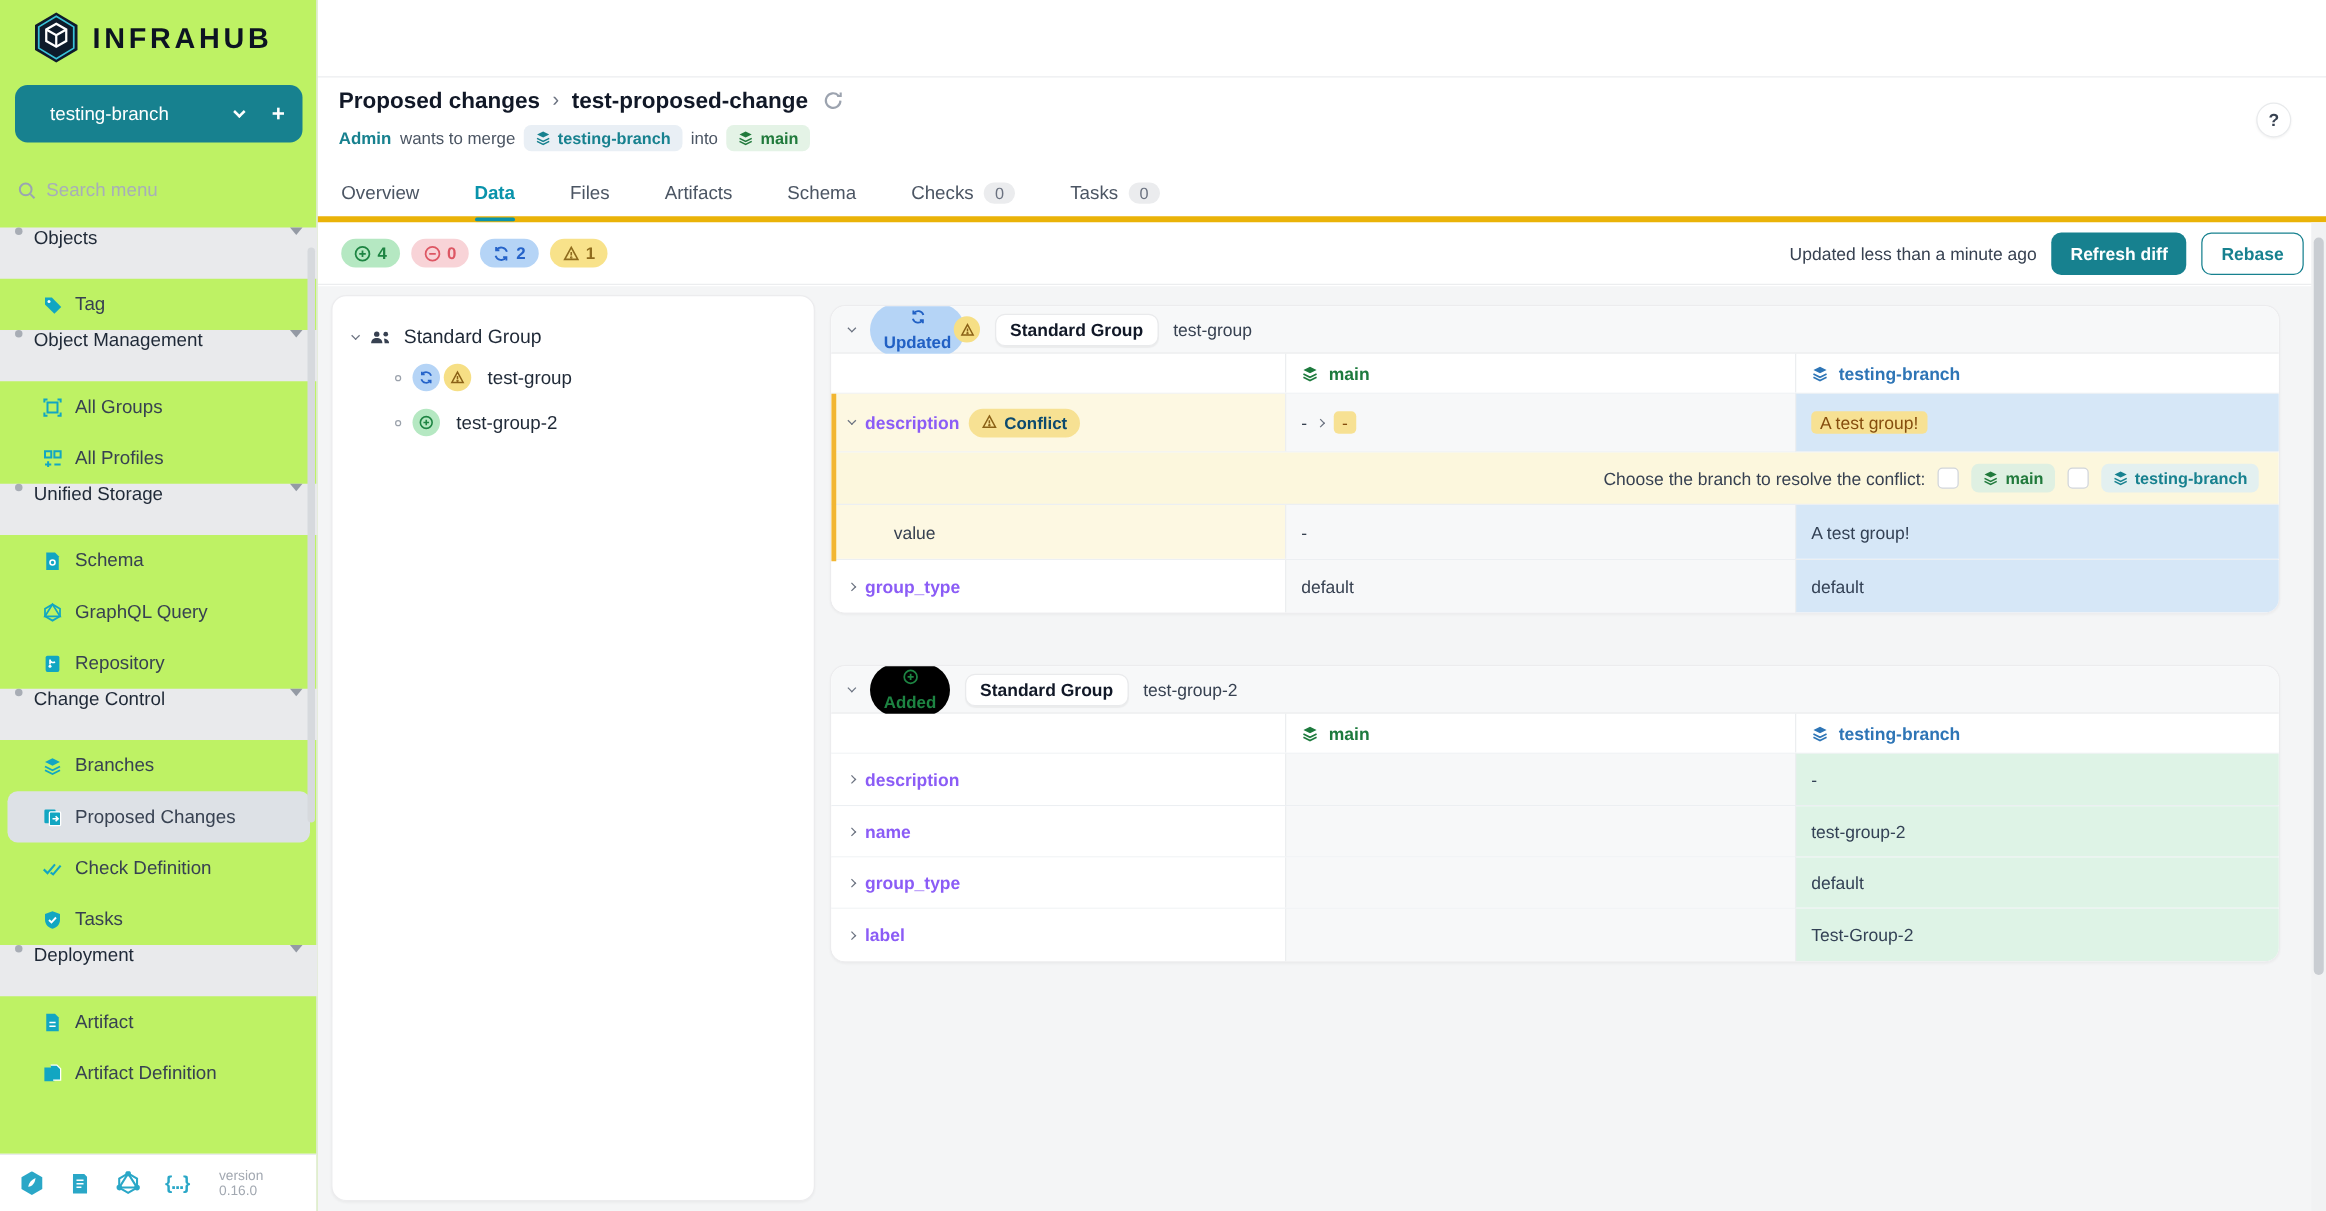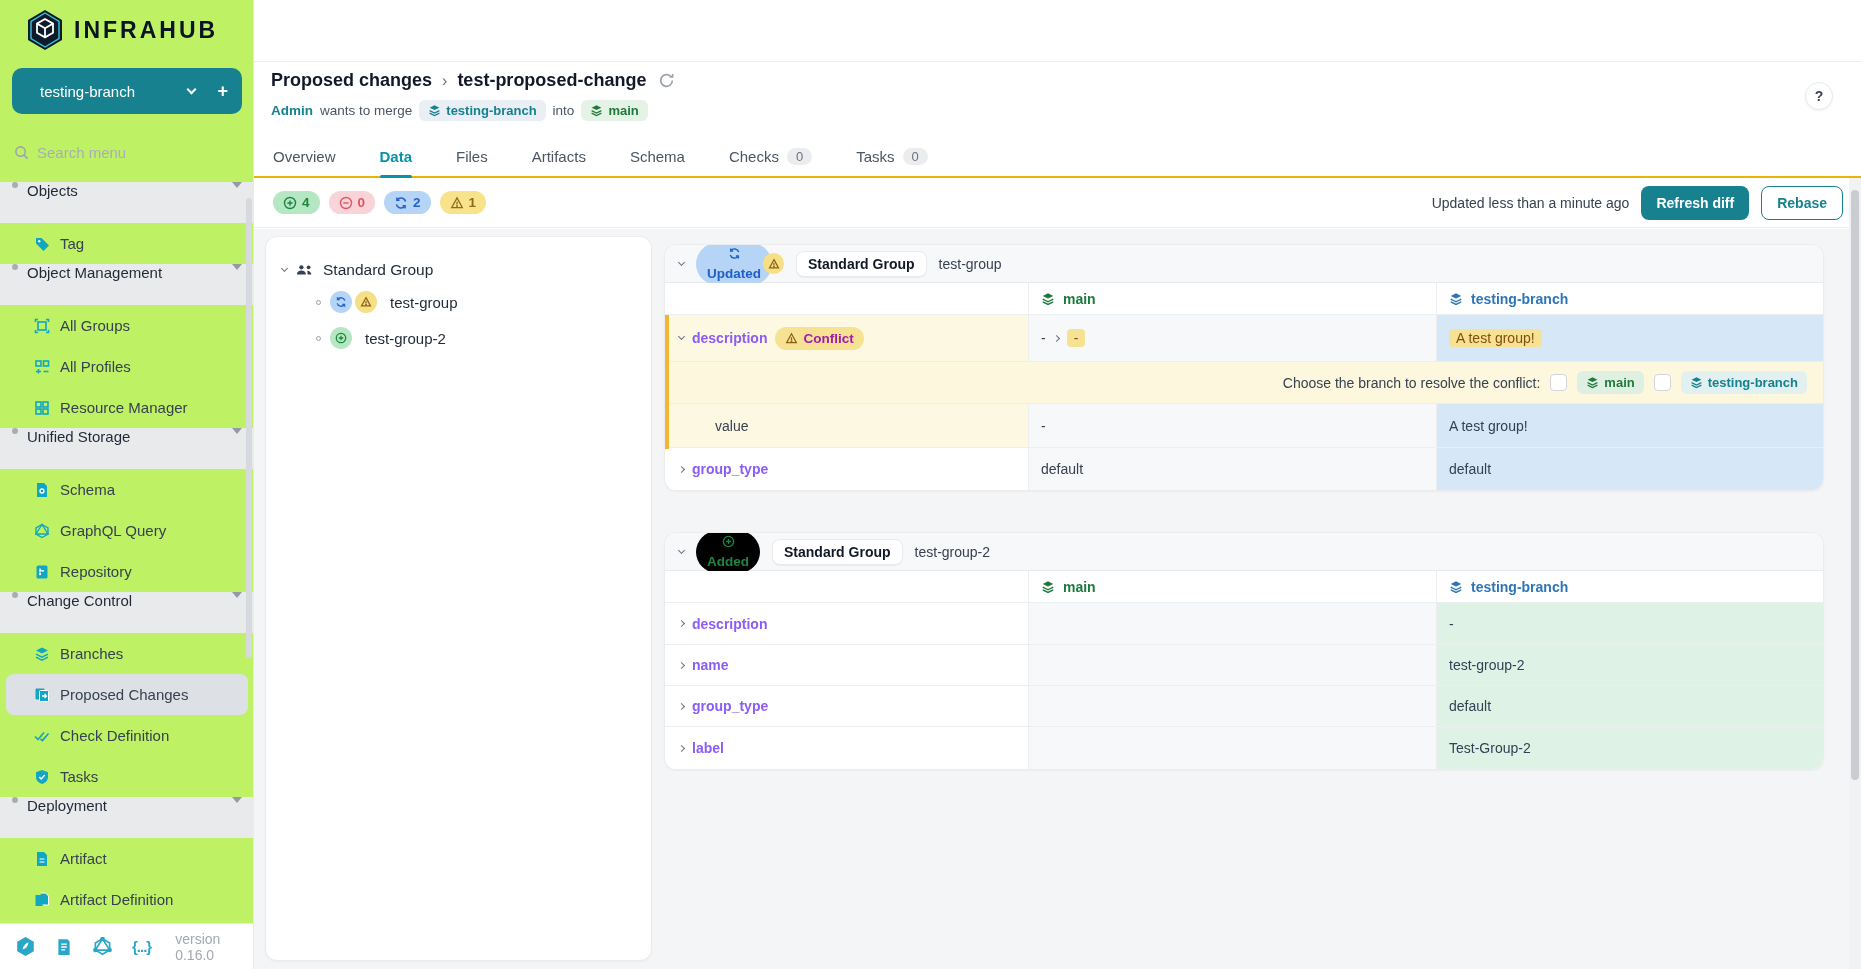--- a/index.html
+++ b/index.html
@@ -17,21 +17,21 @@
   .menu-search input::placeholder { color:#a7aeb9; }
   .nav { position:absolute; left:0; top:182px; width:254px; }
   .nav-group-header { height:41px; background:#e9eaec; display:flex; align-items:flex-start; padding:0 12px; gap:9px; cursor:pointer; }
   .nav-group-header .dot { width:6px; height:6px; border-radius:50%; background:#a8adb5; }
   .nav-group-header .g-label { font-size:15px; color:#1f2937; flex:1; }
   .tri-down { width:0; height:0; border-left:5px solid transparent; border-right:5px solid transparent; border-top:6px solid #949aa4; }
   .nav-item { height:41px; display:flex; align-items:center; gap:10px; padding:0 12px 0 34px; font-size:15px; color:#374151; cursor:pointer; }
   .nav-item.active { background:#dde1e6; border-radius:8px; margin:0 6px; padding-left:28px; }
   .side-scroll { position:absolute; left:246px; top:198px; width:6px; height:460px; background:#d6d9dd; border-radius:3px; }
   .sidebar-footer { position:absolute; left:0; bottom:0; width:253px; height:46px; border-top:1px solid #e8eaec; display:flex; align-items:center; gap:20px; padding:0 16px; background:#fff; }
-  .version { font-size:14px; color:#a2a8b1; margin-left:4px; }
+  .version { font-size:11px; color:#a2a8b1; margin-left:4px; }
   .braces { color:#2aa7c7; font-size:15px; font-weight:700; letter-spacing:-1px; }
 
   
   .topbar { position:absolute; left:254px; top:0; width:1607px; height:62px; background:#fff; border-bottom:1px solid #ecedef; z-index:4; }
   .global-search { position:absolute; left:399px; top:12px; width:512px; height:38px; border:1px solid #e4e6ea; border-radius:10px; display:flex; align-items:center; gap:10px; padding:0 10px 0 14px; background:#fff; }
   .global-search input { flex:1; border:none; outline:none; font-size:15px; color:#374151; background:transparent; font-family:inherit; }
   .global-search input::placeholder { color:#9aa4b2; }
   .kbd { background:#f1f2f4; border-radius:5px; padding:3px 7px; font-size:13px; color:#4b5563; }
   .icon-btn-round { position:absolute; width:44px; height:44px; border-radius:50%; border:none; display:flex; align-items:center; justify-content:center; cursor:pointer; }
   .schedule-btn { left:1481px; top:8px; background:#136574; }
@@ -42,21 +42,21 @@
   .breadcrumb { position:absolute; left:17px; top:8px; display:flex; align-items:center; gap:10px; font-size:18px; font-weight:700; color:#111827; }
   .bc-sep { color:#6b7280; font-weight:400; font-size:16px; }
   .merge-line { position:absolute; left:17px; top:38px; display:flex; align-items:center; gap:7px; font-size:13.5px; color:#4b5563; }
   .merge-author { color:#17818f; font-weight:700; }
   .branch-chip { display:inline-flex; align-items:center; gap:5px; border-radius:6px; padding:3px 9px; font-weight:700; font-size:13px; }
   .chip-src { background:#e9eff5; color:#17818f; }
   .chip-dst { background:#e4f3e6; color:#217a3c; }
   .help-btn { position:absolute; left:1551px; top:20px; width:28px; height:28px; border-radius:50%; background:#fff; border:1px solid #e8eaec; box-shadow:0 1px 2px rgba(0,0,0,.06); color:#374151; font-size:14px; font-weight:700; display:flex; align-items:center; justify-content:center; cursor:pointer; }
 
   
-  .tabs-row { position:absolute; left:254px; top:136px; width:1607px; height:42px; background:#fff; border-bottom:2px solid #eab308; display:flex; align-items:center; gap:44px; padding:0 0 0 19px; }
+  .tabs-row { position:absolute; left:254px; top:136px; width:1607px; height:42px; background:#fff; border-bottom:5px solid #eab308; display:flex; align-items:center; gap:44px; padding:0 0 0 19px; }
   .tab { font-size:15px; color:#4b5563; display:flex; align-items:center; gap:8px; height:42px; position:relative; cursor:pointer; }
   .tab.active { color:#0993ab; font-weight:600; }
   .tab.active::after { content:""; position:absolute; left:0; right:0; bottom:-1px; height:3px; background:#0993ab; border-radius:2px; }
   .count-pill { background:#ebecee; color:#6b7280; border-radius:10px; padding:1px 9px; font-size:13px; }
 
   
   .toolbar { position:absolute; left:254px; top:178px; width:1607px; height:50px; background:#fff; border-bottom:1px solid #ecedef; display:flex; align-items:center; padding:0 18px 0 19px; }
   .counters { display:flex; gap:9px; }
   .counter { display:inline-flex; align-items:center; gap:5px; border-radius:999px; padding:4px 10px; font-size:13.5px; font-weight:700; cursor:pointer; }
   .cnt-added { background:#b5e8c2; color:#1d8442; }
@@ -100,21 +100,21 @@
   .card1 .c-branch { background:#d6e7f7; }
   .card2 .c-branch { background:#def3e6; }
   .colhead { height:32px; }
   .colhead .cell { background:#fff; font-weight:700; }
   .colhead .c-main { color:#1d7a3d; }
   .colhead .c-branch { color:#2e75b6; }
   .h47 { height:47px; } .h44 { height:44px; } .h42 { height:42px; } .h41 { height:41px; }
   .fname { font-weight:700; color:#8b5cf6; }
   .yellow-bg { background:#fdf8e2 !important; }
   .hl { background:#f7e193; border-radius:4px; padding:1px 7px; color:#854d0e; }
-  .conflict-pill { display:inline-flex; align-items:center; gap:5px; background:#f7e193; color:#a21caf; border-radius:999px; padding:4px 10px; font-size:13.5px; font-weight:600; }
+  .conflict-pill { display:inline-flex; align-items:flex-start; gap:5px; background:#f7e193; color:#0c4a6e; border-radius:999px; padding:4px 10px; font-size:13.5px; font-weight:600; }
   .conflict-row { height:42px; background:#fcf7dd; border-bottom:1px solid #eceff2; display:flex; align-items:center; justify-content:flex-end; gap:10px; padding:0 16px; font-size:14px; color:#374151; }
   .checkbox { width:17px; height:17px; border:1.5px solid #d1d5db; border-radius:4px; background:#fff; cursor:pointer; flex:none; }
   .opt-chip { display:inline-flex; align-items:center; gap:5px; border-radius:6px; padding:4px 9px; font-size:13px; font-weight:700; cursor:pointer; }
   .opt-main { background:#dff0e2; color:#217a3c; }
   .opt-branch { background:#e3f0f0; color:#17818f; }
   .amber-stripe { position:absolute; left:0; top:70px; width:4px; height:134px; background:#f2b632; z-index:2; }
   .indent { padding-left:50px; }
 
   
   .chev { width:7px; height:7px; border-right:2px solid #4b5563; border-bottom:2px solid #4b5563; display:inline-block; flex:none; }
@@ -197,31 +197,20 @@
       </div>
       <div class="nav-item">
         <span>
             <svg width="16" height="16" viewBox="0 0 16 16" fill="none" stroke="#12a6c2" stroke-width="1.6">
               <rect x="2" y="2" width="5" height="5"></rect>
               <rect x="9.5" y="2" width="5" height="5"></rect>
               <path d="M4.5 10v4.5M2 12.5h5M9.5 12.5h5"></path>
             </svg>
           </span>
         <span>All Profiles</span>
-      </div>
-      <div class="nav-item">
-        <span>
-            <svg width="16" height="16" viewBox="0 0 16 16" fill="none" stroke="#12a6c2" stroke-width="1.6">
-              <rect x="2" y="2" width="5" height="5"></rect>
-              <rect x="9" y="2" width="5" height="5"></rect>
-              <rect x="2" y="9" width="5" height="5"></rect>
-              <rect x="9" y="9" width="5" height="5"></rect>
-            </svg>
-          </span>
-        <span>Resource Manager</span>
       </div>
 
       <div class="nav-group-header">
         <span class="dot"></span>
         <span class="g-label">Unified Storage</span>
         <span class="tri-down"></span>
       </div>
       <div class="nav-item">
         <span>
             <svg width="16" height="16" viewBox="0 0 16 16">

